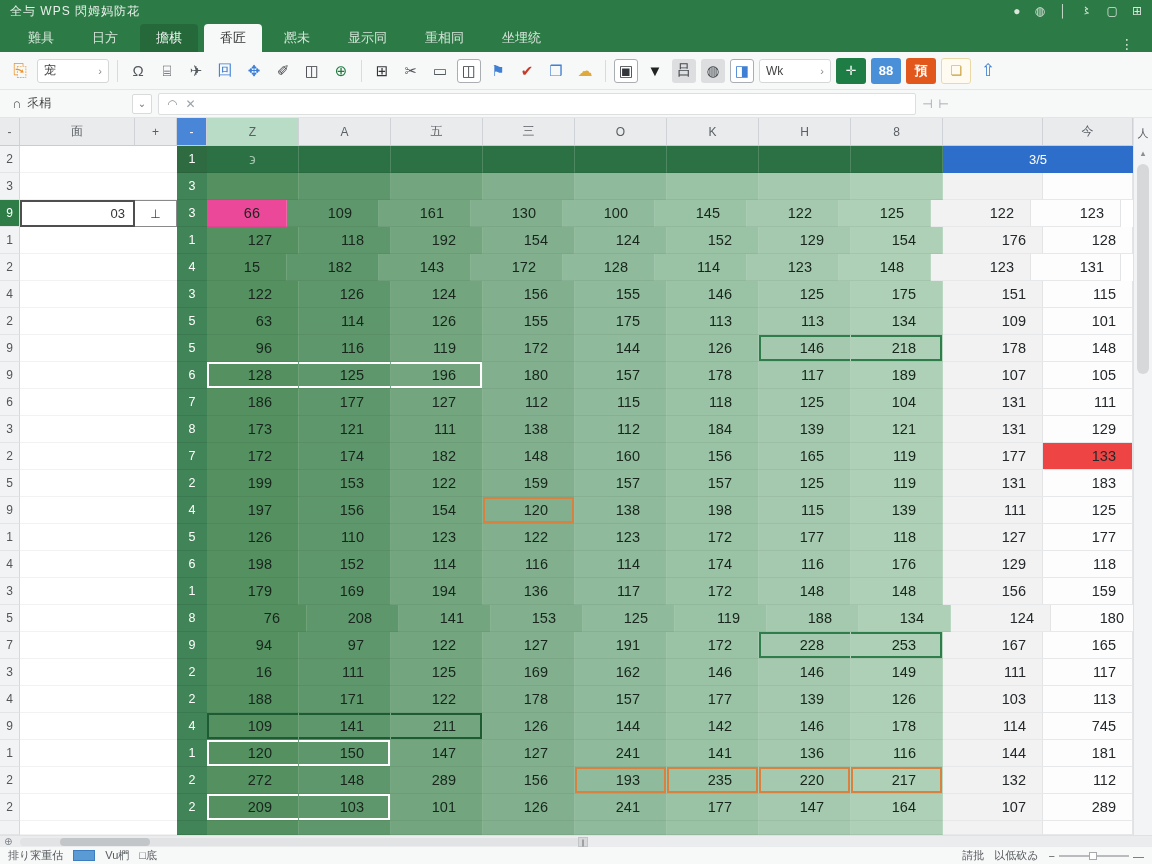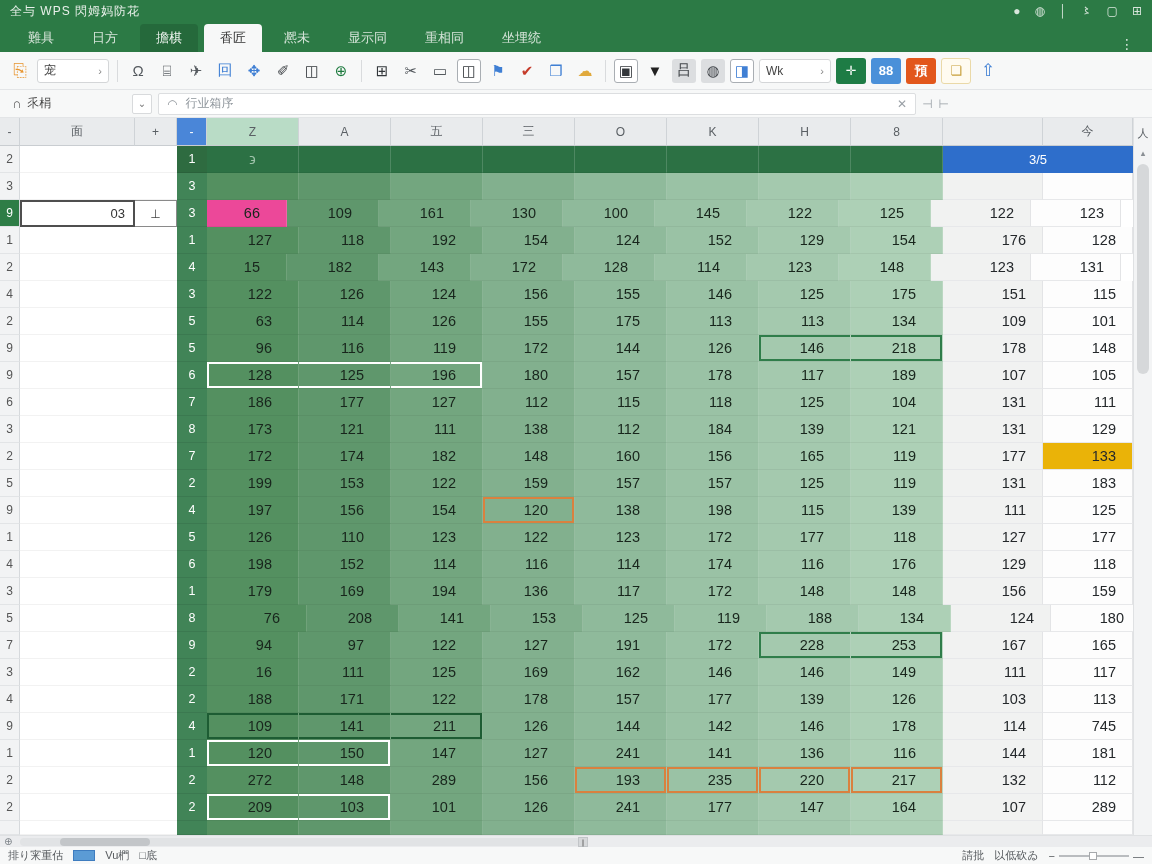--- a/index.html
+++ b/index.html
@@ -144,21 +144,20 @@
     </div>
 
   <div class="formularow">
     <div class="namebox">
       <span class="nb-ico">∩</span>
       <span>乑梋</span>
     </div>
     <div class="nb-drop">⌄</div>
     <div class="fx-input">
       <span class="cloud">◠</span>
-      <span class="fx-text">行业箱序</span>
       <span class="fx-close">✕</span>
     </div>
     <span class="fx-mini">⊣</span>
     <span class="fx-mini">⊢</span>
   </div>
 
   <div id="grid">
     <div id="gridrows">
         <div class="grow header" style="height: 28px;">
           <div class="gc hdr" style="width: 20px;">-</div>
@@ -358,21 +357,21 @@
           <div class="gc innum" style="width: 30px; background: rgb(65, 132, 87);">7</div>
           <div class="gc green" style="width: 92px; background: rgb(84, 144, 96);">172</div>
           <div class="gc green" style="width: 92px; background: rgb(95, 151, 108);">174</div>
           <div class="gc green" style="width: 92px; background: rgb(115, 166, 127);">182</div>
           <div class="gc green" style="width: 92px; background: rgb(130, 176, 142);">148</div>
           <div class="gc green" style="width: 92px; background: rgb(143, 186, 155);">160</div>
           <div class="gc green" style="width: 92px; background: rgb(154, 194, 165);">156</div>
           <div class="gc green" style="width: 92px; background: rgb(164, 201, 174);">165</div>
           <div class="gc green" style="width: 92px; background: rgb(173, 208, 182);">119</div>
           <div class="gc white" style="width: 100px; background: rgb(241, 242, 241);">177</div>
-          <div class="gc white" style="width: 90px; background: #eab308;">133</div>
+          <div class="gc white" style="width: 90px; background: #ef4444;">133</div>
         </div>
         <div class="grow">
           <div class="gc rownum" style="width: 20px;">5</div>
           <div class="gc strip" style="width: 115px;"></div>
           <div class="gc strip" style="width: 42px;"></div>
           <div class="gc innum" style="width: 30px; background: rgb(65, 132, 87);">2</div>
           <div class="gc green" style="width: 92px; background: rgb(84, 144, 96);">199</div>
           <div class="gc green" style="width: 92px; background: rgb(95, 151, 108);">153</div>
           <div class="gc green" style="width: 92px; background: rgb(115, 166, 127);">122</div>
           <div class="gc green" style="width: 92px; background: rgb(130, 176, 142);">159</div>

